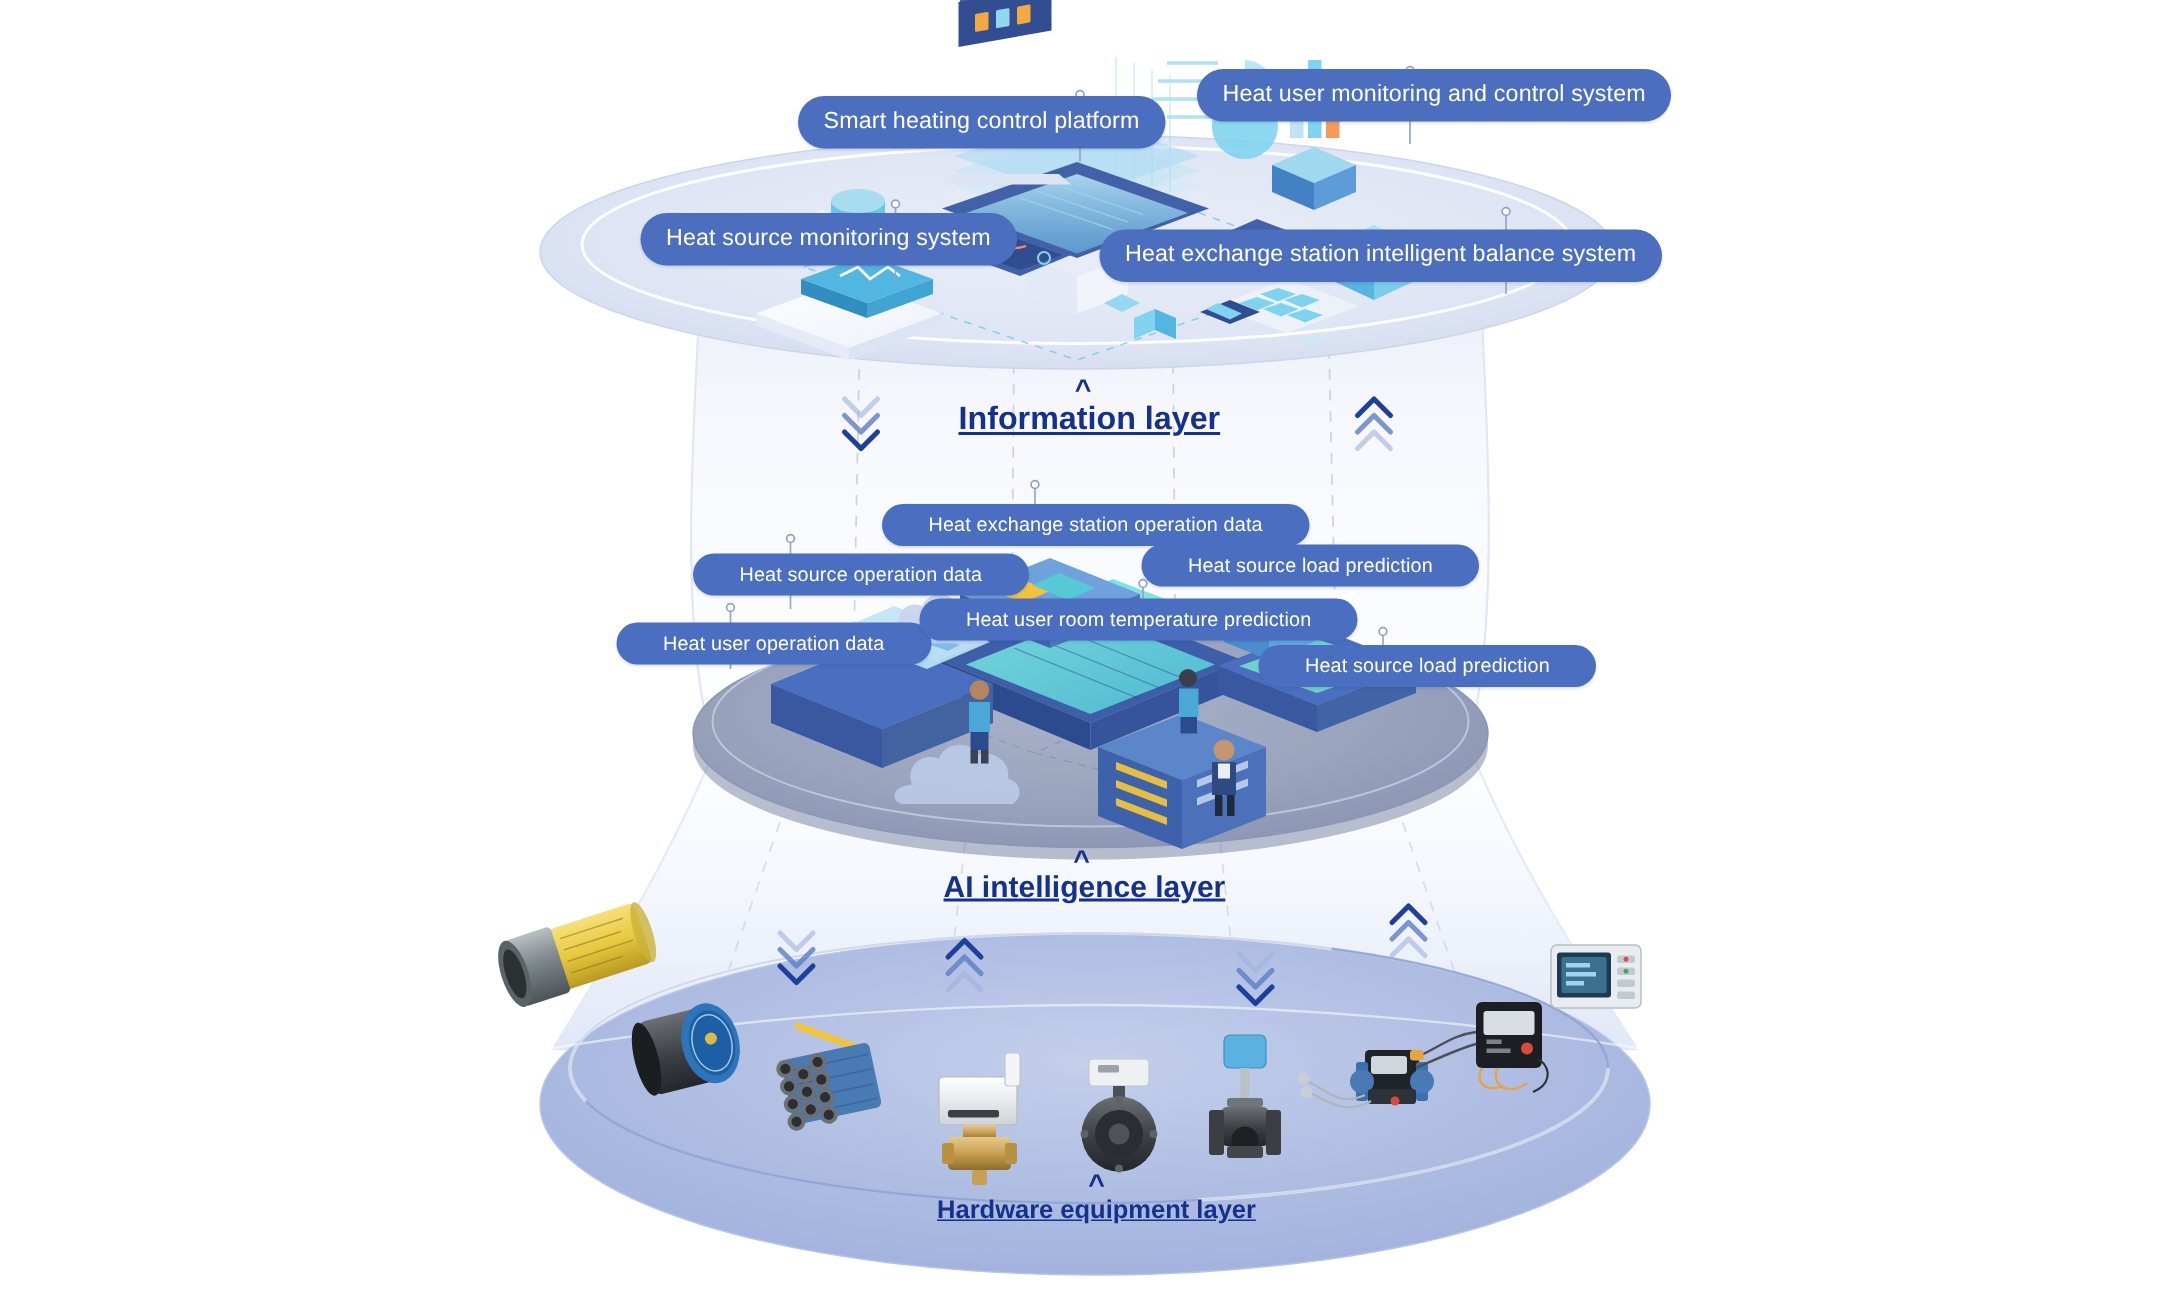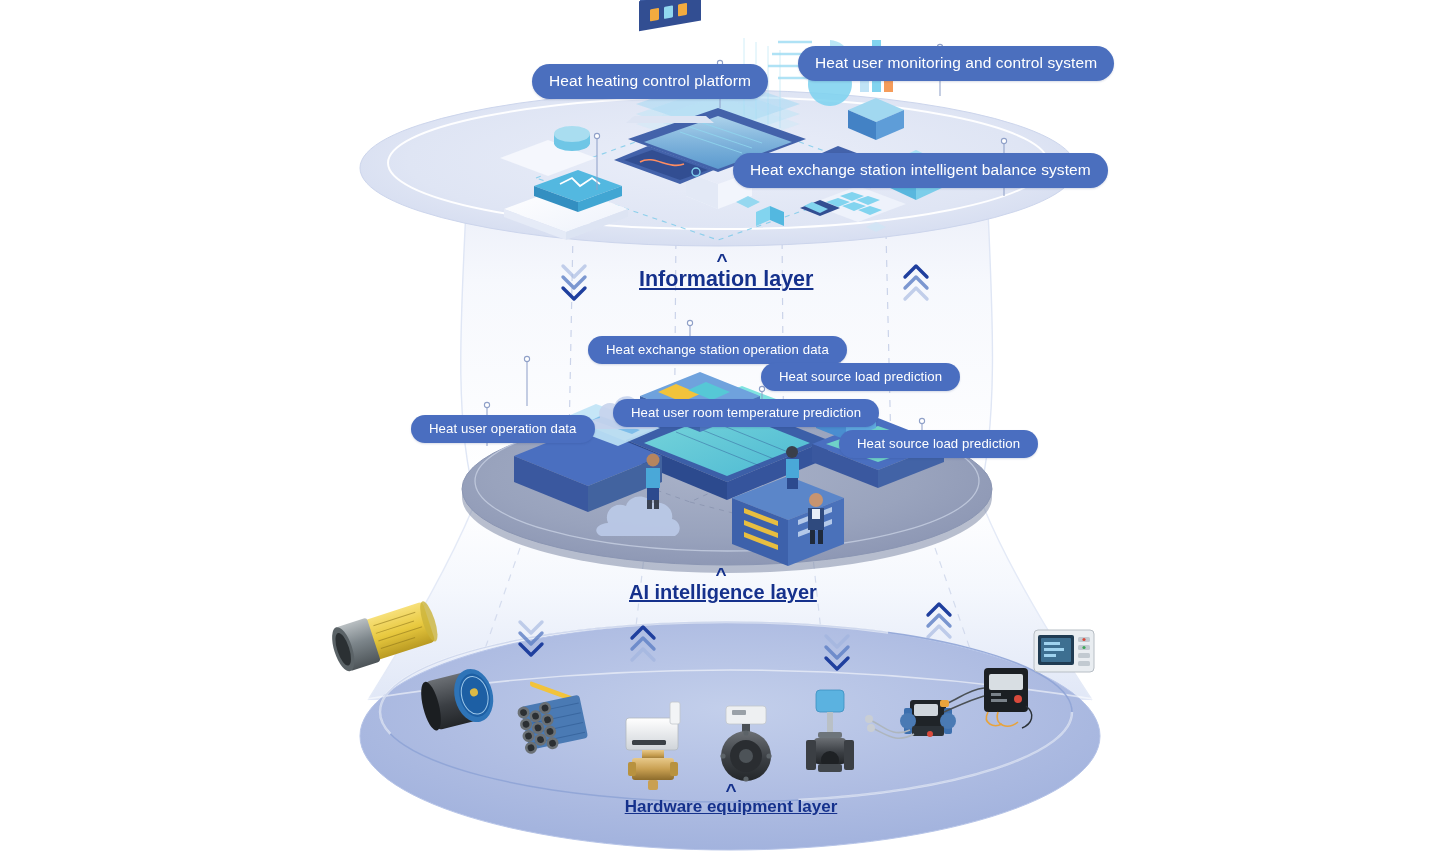--- a/index.html
+++ b/index.html
@@ -18,21 +18,21 @@
     white-space:nowrap;
     font-weight:400;
     letter-spacing:.1px;
     line-height:1;
     display:flex; align-items:center; justify-content:center;
     box-shadow:0 1px 2px rgba(40,60,120,.18);
     z-index:40;
     margin-top:35px;
   }
   .pill.big   { font-size:15.5px; padding:9px 17px 10px; }
-  .pill.small { font-size:13.2px; padding:7px 18px 8px; background:#4a6ec0; }
+  .pill.small { font-size:13.2px; padding:7px 31px 8px; background:#4a6ec0; }
 
   
   .layer-title {
     position:absolute;
     color:#15318c;
     font-weight:bold;
     white-space:nowrap;
     z-index:35;
     text-align:center;
   }
@@ -593,29 +593,31 @@
       <circle cx="1004" cy="141" r="2.6"></circle>
       <circle cx="690" cy="323" r="2.6"></circle>
       <circle cx="527" cy="359" r="2.6"></circle>
       <circle cx="840" cy="353" r="2.6"></circle>
       <circle cx="487" cy="405" r="2.6"></circle>
       <circle cx="762" cy="389" r="2.6"></circle>
       <circle cx="922" cy="421" r="2.6"></circle>
     </g>
   </svg>
 
-  <div class="pill big" style="left:532px; top:29px;">Heat heating control platform</div>
+  <div class="pill big" style="left:532px; top:29px;">Smart heating control platform</div>
 
   <div class="pill big" style="left:798px; top:11px;">Heat user monitoring and control system</div>
 
+  <div class="pill big" style="left:427px; top:107px;">Heat source monitoring system</div>
 
   <div class="pill big" style="left:733px; top:118px;">Heat exchange station intelligent balance system</div>
 
   <div class="pill small" style="left:588px; top:301px;">Heat exchange station operation data</div>
 
+  <div class="pill small" style="left:462px; top:334px;">Heat source operation data</div>
 
   <div class="pill small" style="left:761px; top:328px;">Heat source load prediction</div>
 
   <div class="pill small" style="left:411px; top:380px;">Heat user operation data</div>
 
   <div class="pill small" style="left:613px; top:364px;">Heat user room temperature prediction</div>
 
   <div class="pill small" style="left:839px; top:395px;">Heat source load prediction</div>
 
   <div class="layer-title" id="title-info" style="left:639px; top:256px; width:166px;">

